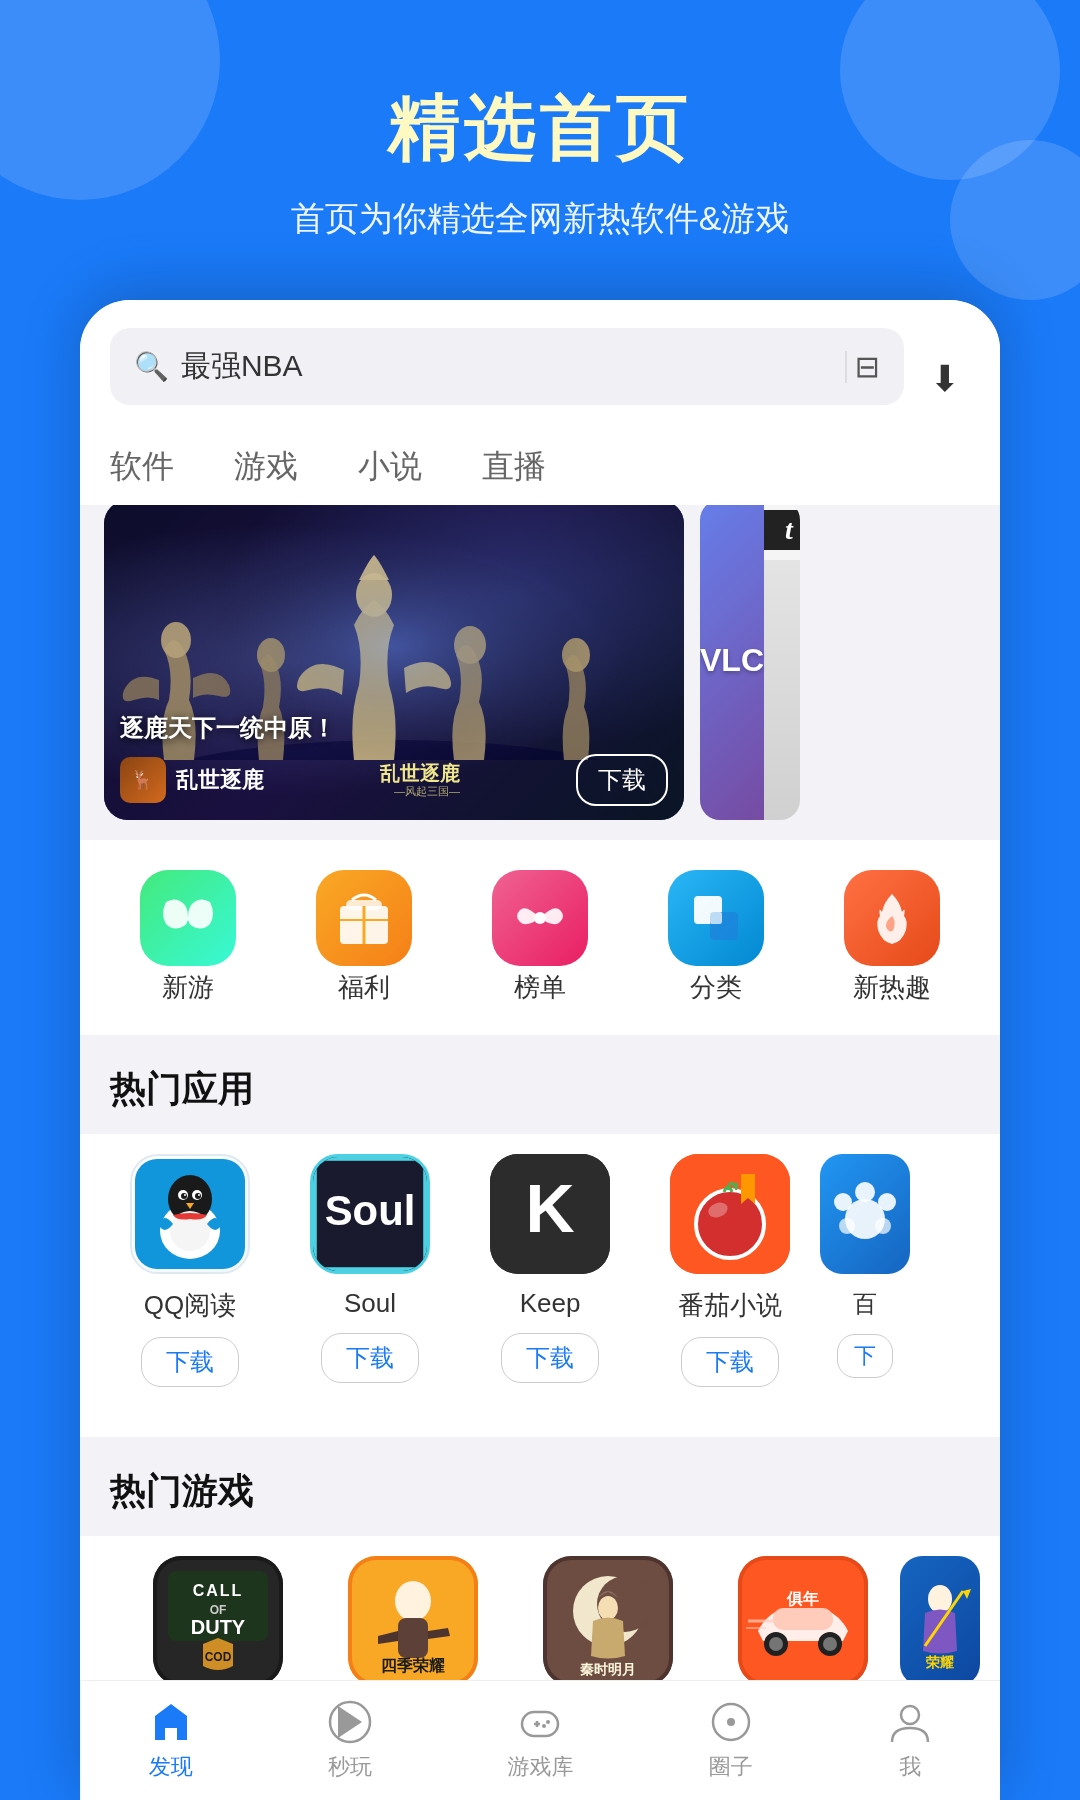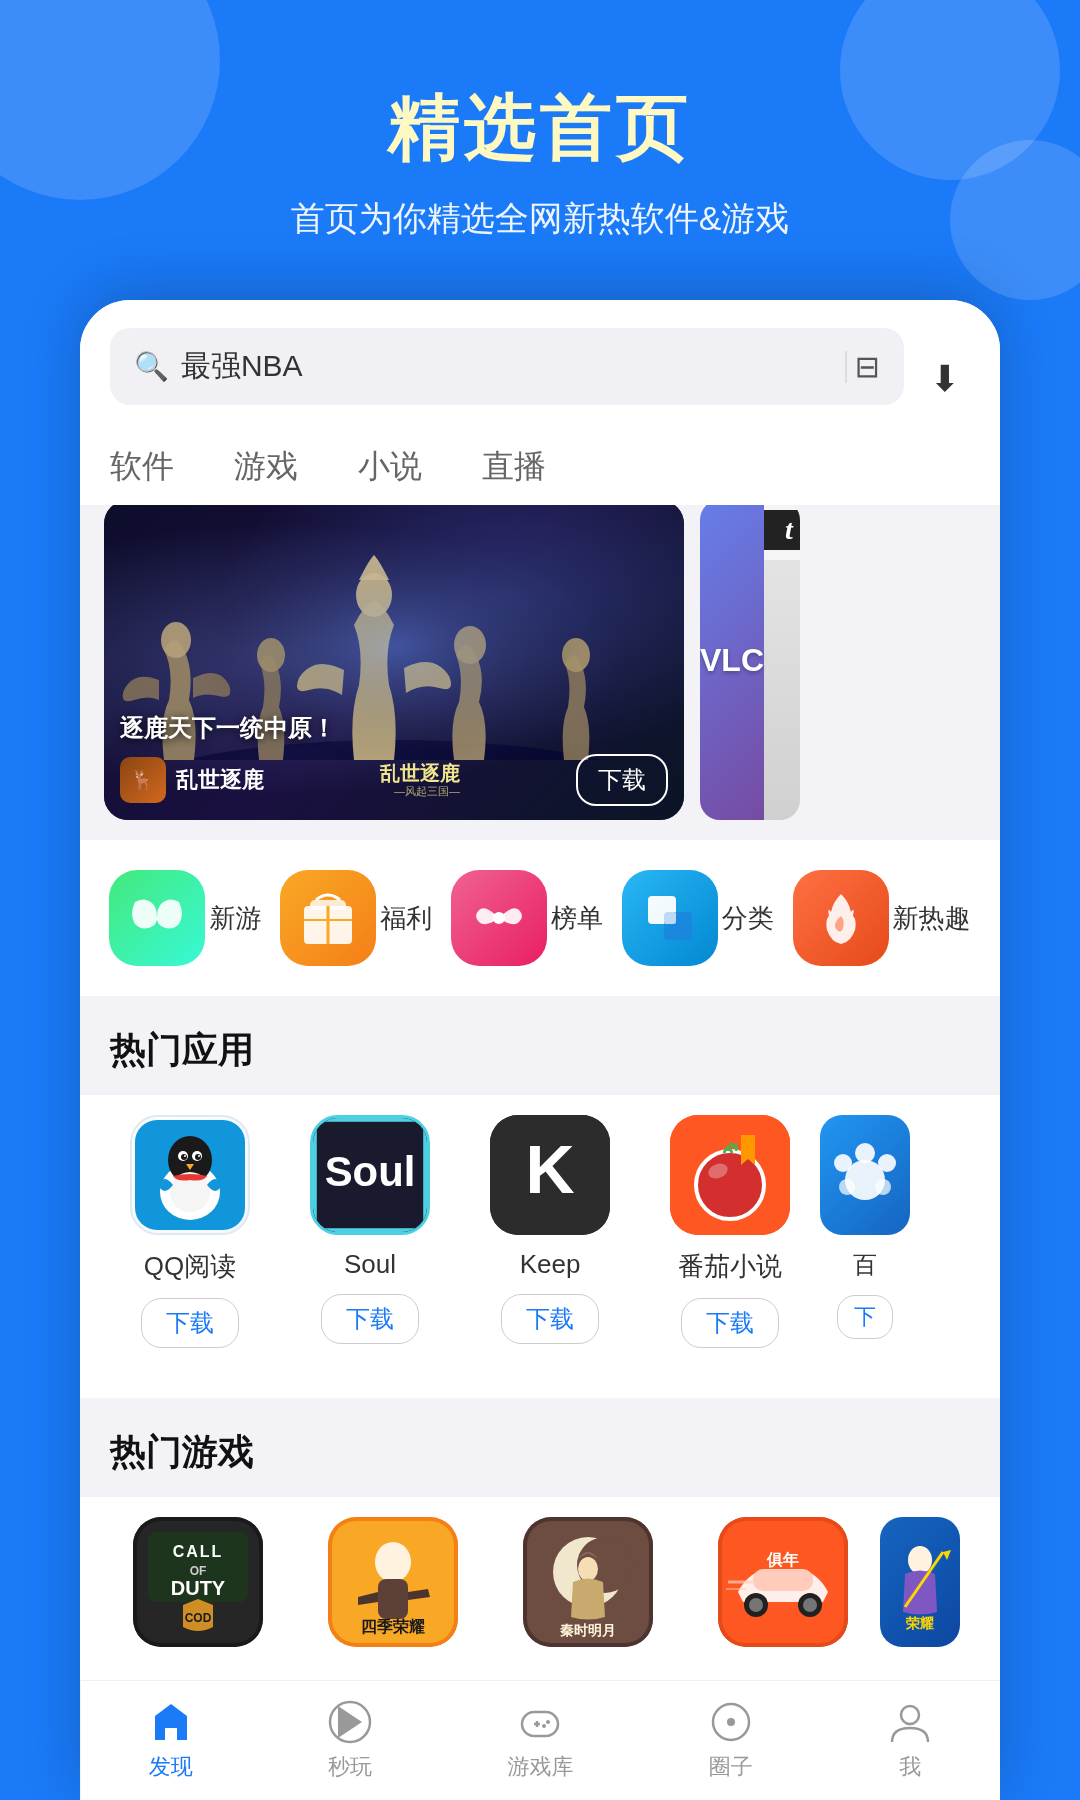--- a/index.html
+++ b/index.html
@@ -196,21 +196,21 @@
     
     .quick-nav {
       display: flex;
       justify-content: space-around;
       padding: 30px 20px;
       background: #fff;
       margin-top: 20px;
     }
     .quick-nav-item {
       display: flex;
-      flex-direction: row;
+      flex-direction: column;
       align-items: center;
       gap: 4px;
       cursor: pointer;
     }
     .quick-icon {
       width: 96px;
       height: 96px;
       border-radius: 28px;
       display: flex;
       align-items: center;
@@ -299,20 +299,21 @@
     
     .games-section {
       background: #f2f2f7;
     }
     .games-row {
       display: flex;
       gap: 0;
       padding: 0 20px 40px;
       overflow-x: hidden;
       background: #fff;
+      justify-content: flex-end;
     }
     .game-item {
       flex: 0 0 auto;
       width: 195px;
       display: flex;
       flex-direction: column;
       align-items: center;
       gap: 14px;
       padding: 20px 0;
       cursor: pointer;

